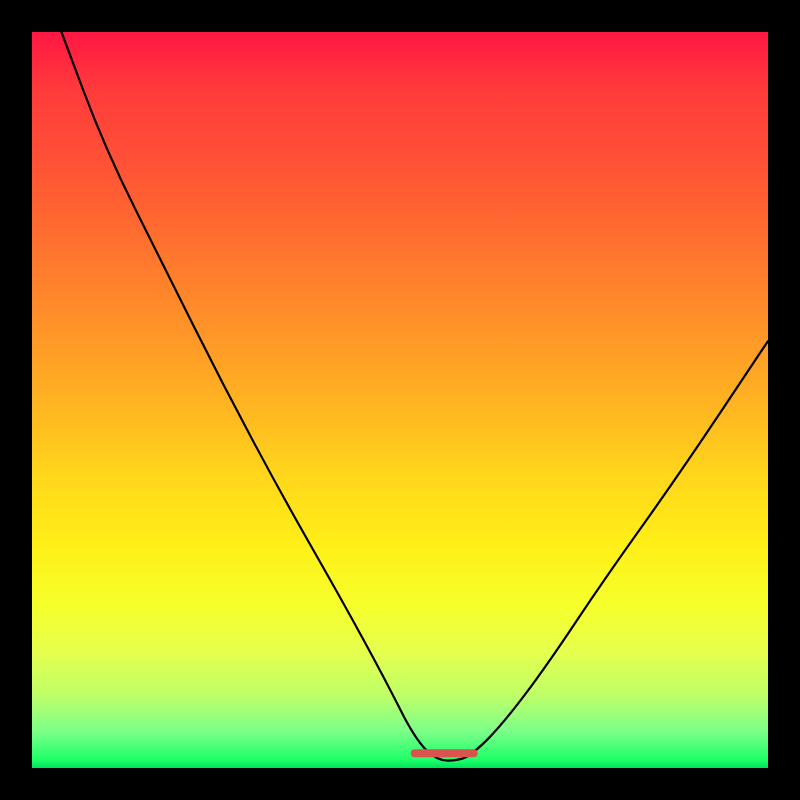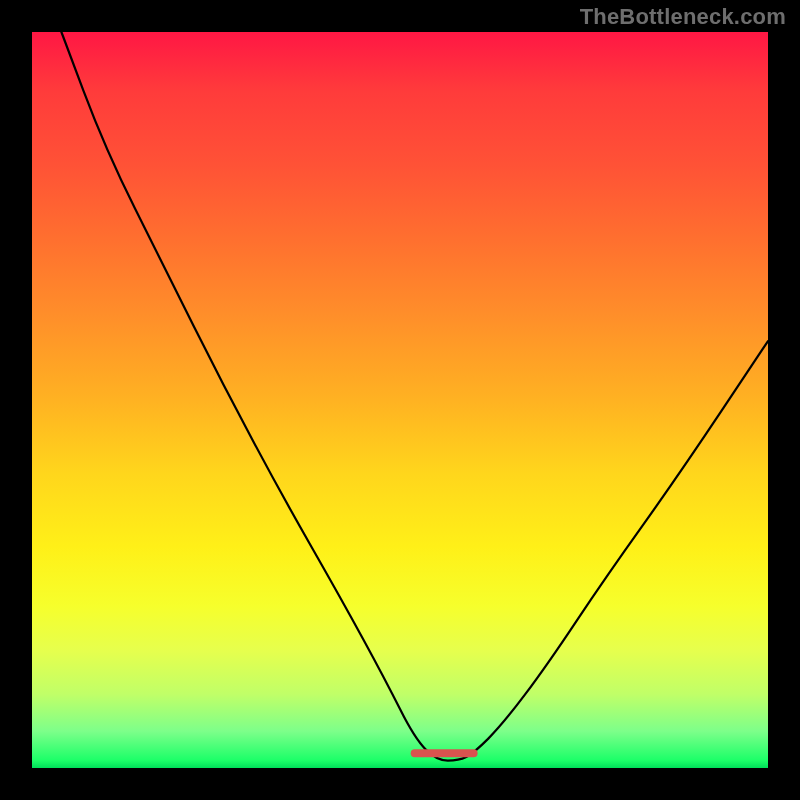--- a/index.html
+++ b/index.html
@@ -58,21 +58,20 @@
     width: 736px;
     height: 736px;
     overflow: visible;
   }
 </style>
 </head>
 <body>
 
 <div class="frame">
 
-  <div class="watermark">TheBottleneck.com</div>
 
   <div class="plot-area">
     <svg class="curves" viewBox="0 0 736 736" preserveAspectRatio="none">
       <path fill="none" stroke="#000000" stroke-width="2.2" stroke-linecap="round" d="M 29.4 0.0 Q 29.4 0.0 51.5 58.9 Q 73.6 117.8 103.0 176.6 Q 132.5 235.5 161.9 294.4 Q 191.4 353.3 220.8 408.5 Q 250.2 463.7 279.7 515.2 Q 309.1 566.7 331.2 607.2 Q 353.3 647.7 368.0 677.1 Q 382.7 706.6 393.8 717.6 Q 404.8 728.6 415.8 728.6 Q 426.9 728.6 434.2 725.0 Q 441.6 721.3 456.3 706.6 Q 471.0 691.8 493.1 662.4 Q 515.2 633.0 544.6 588.8 Q 574.1 544.6 610.9 493.1 Q 647.7 441.6 691.8 375.4 T 736.0 309.1"></path>
       <path fill="none" stroke="#d9534f" stroke-width="8" stroke-linecap="round" d="M 382.7 721.3 L 441.6 721.3"></path>
     </svg>
   </div>
 
 </div>
 

